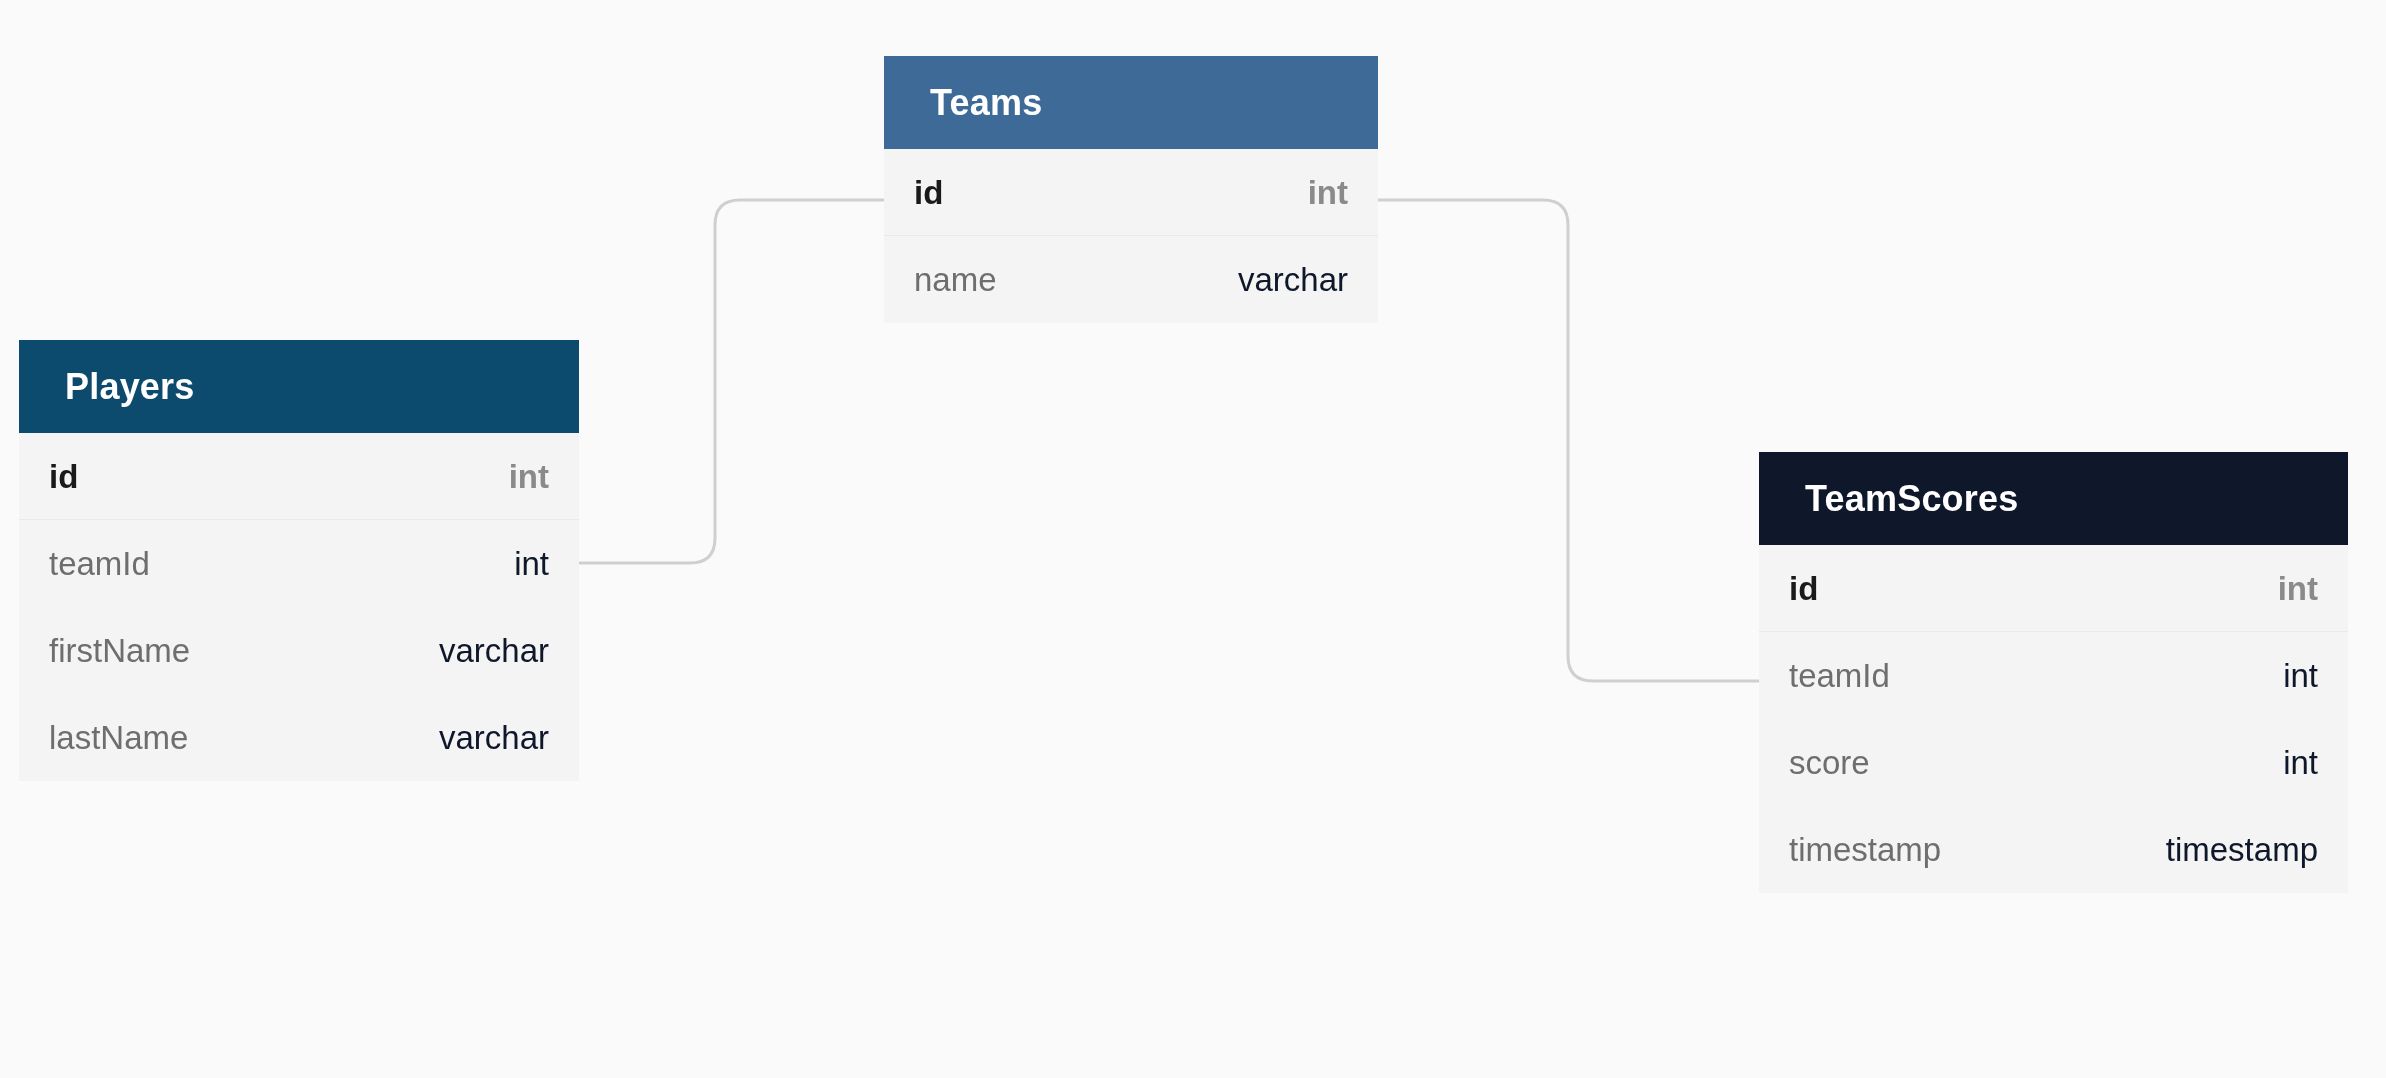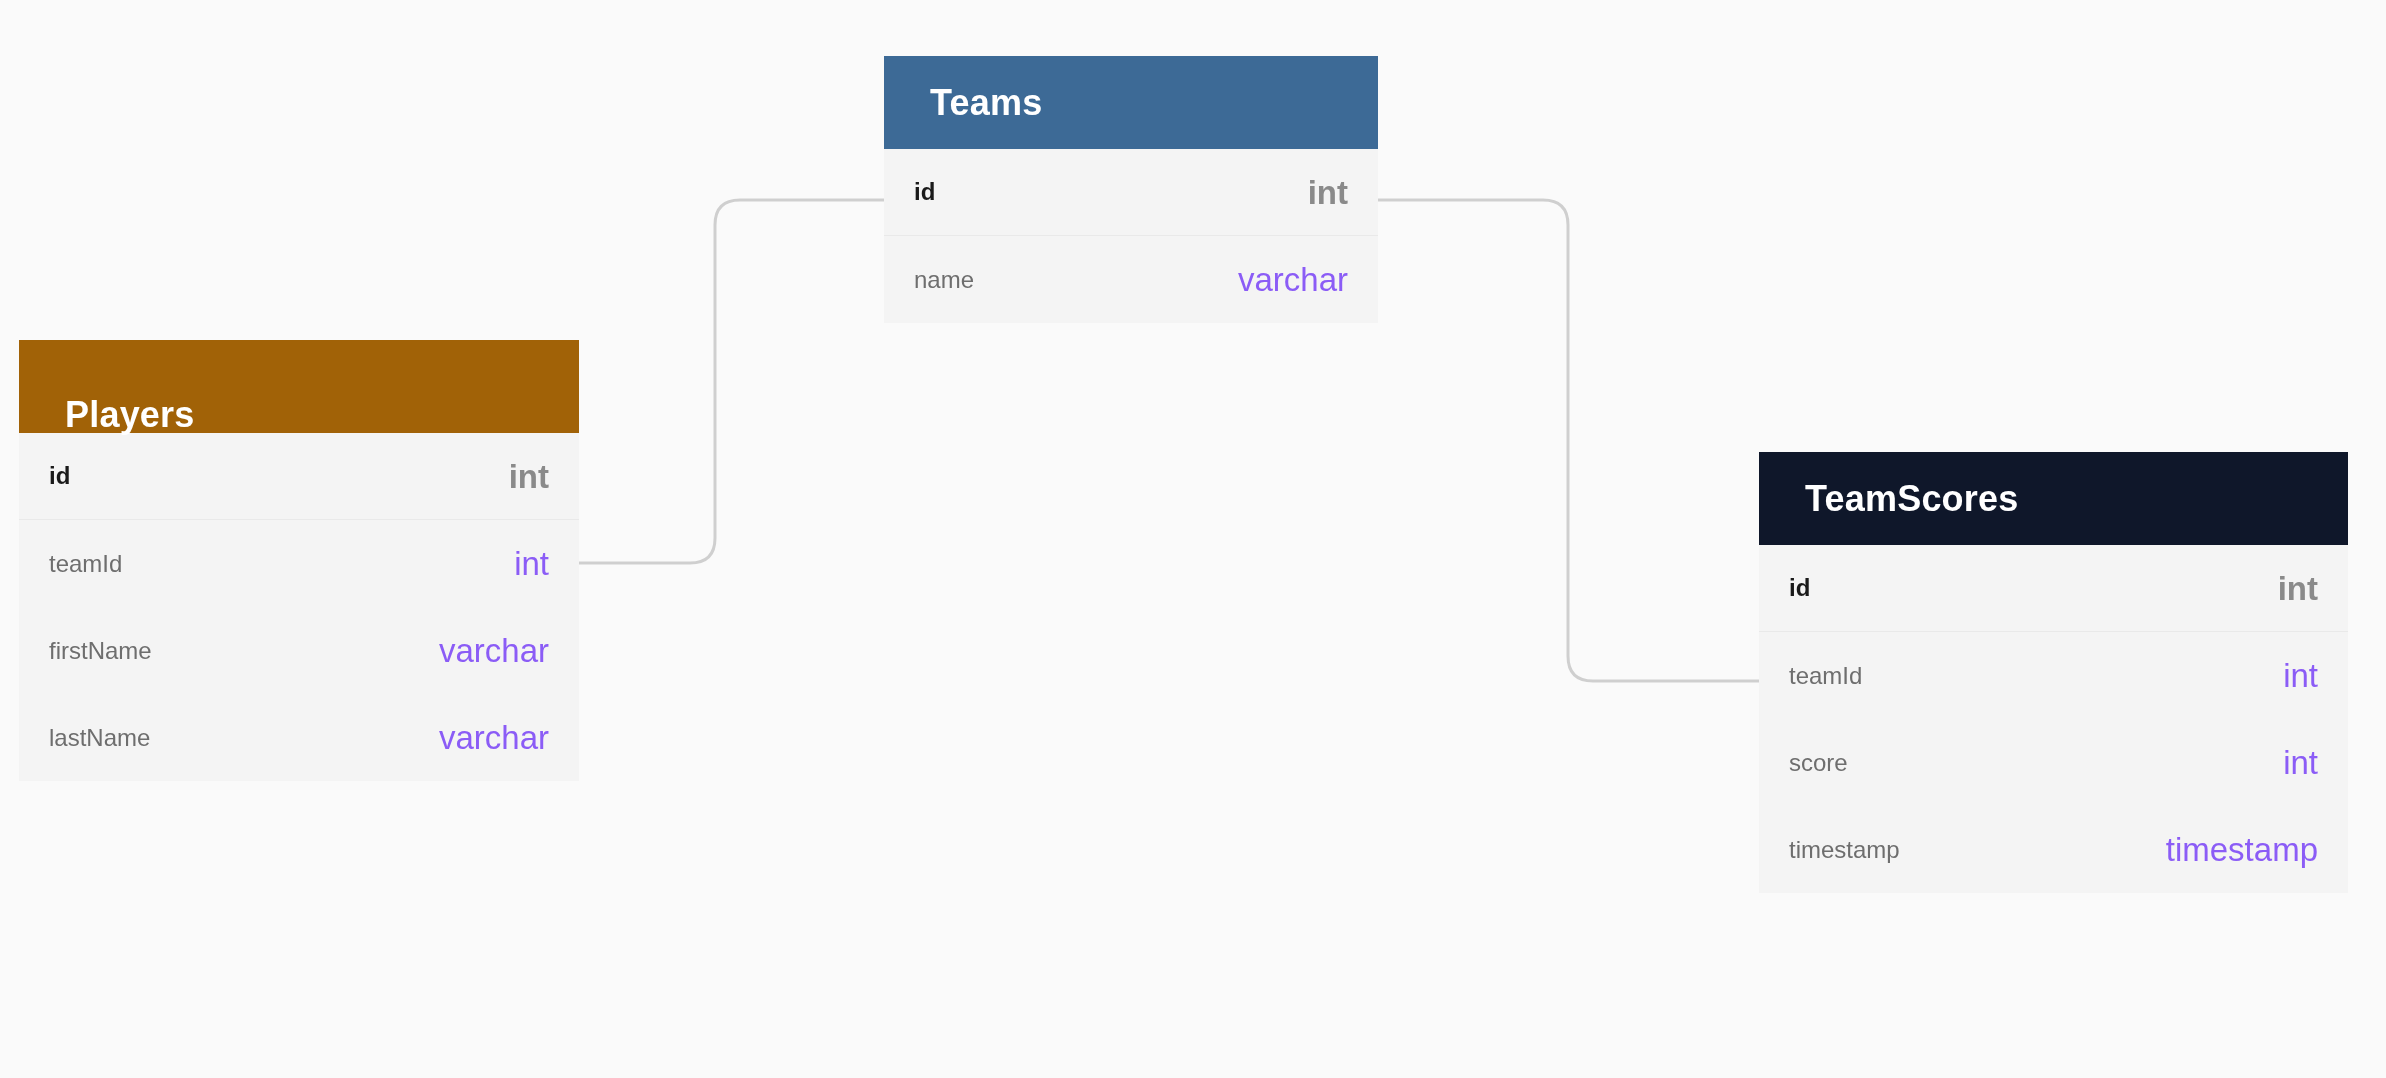--- a/index.html
+++ b/index.html
@@ -56,28 +56,28 @@
     height: 87px;
     display: flex;
     align-items: center;
     justify-content: space-between;
     padding: 0 30px;
   }
   .field-row.pk-divider {
     border-bottom: 1px solid #e9e9e9;
   }
   .field-name {
-    font-size: 24px;
+    font-size: 33px;
     color: #6e6e6e;
     line-height: 1;
     white-space: nowrap;
   }
   .field-type {
     font-size: 33px;
-    color: #8b5cf6;
+    color: #0f172a;
     line-height: 1;
     white-space: nowrap;
   }
   .field-row.is-pk .field-name {
     color: #1a1a1a;
     font-weight: bold;
   }
   .field-row.is-pk .field-type {
     color: #8a8a8a;
     font-weight: bold;
@@ -95,21 +95,21 @@
 
 <div id="canvas">
 
   <svg id="connectors" viewBox="0 0 2386 1078" preserveAspectRatio="none">
       <path class="connector-path" d="M 579 563 L 690 563 Q 715 563 715 538 L 715 225 Q 715 200 740 200 L 884 200" stroke="#cfcfcf"></path>
       <path class="connector-path" d="M 1378 200 L 1543 200 Q 1568 200 1568 225 L 1568 656 Q 1568 681 1593 681 L 1759 681" stroke="#cfcfcf"></path>
     </svg>
 
   <div id="entities-layer">
       <div class="entity" style="left: 19px; top: 340px; width: 560px;">
-        <div class="entity-header" style="background: #a16207; align-items: flex-end;">
+        <div class="entity-header" style="background: #0c4a6e;">
           <div class="entity-title">Players</div>
         </div>
         <div class="entity-body">
           <div class="field-row is-pk pk-divider">
             <span class="field-name">id</span>
             <span class="field-type">int</span>
           </div>
           <div class="field-row">
             <span class="field-name">teamId</span>
             <span class="field-type">int</span>

